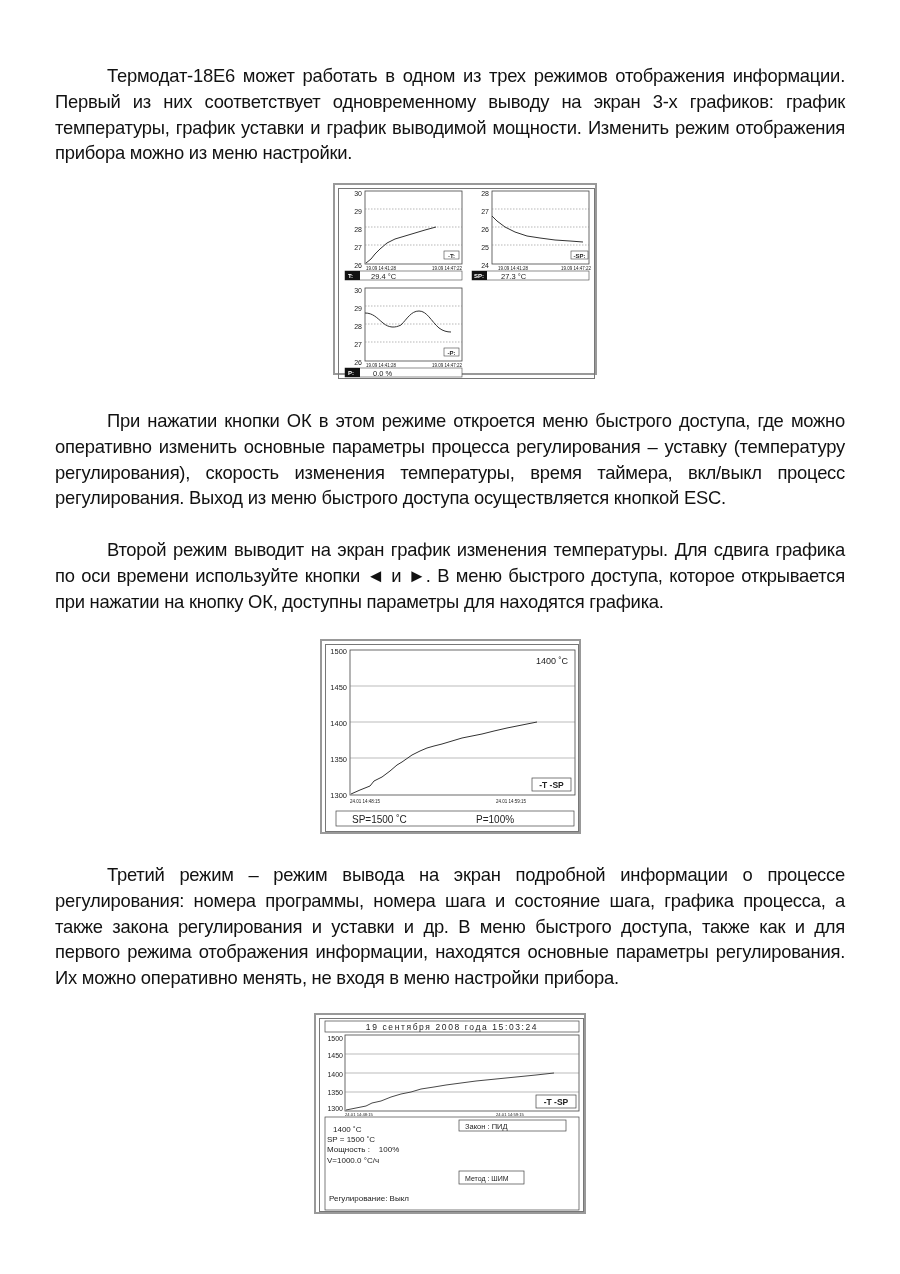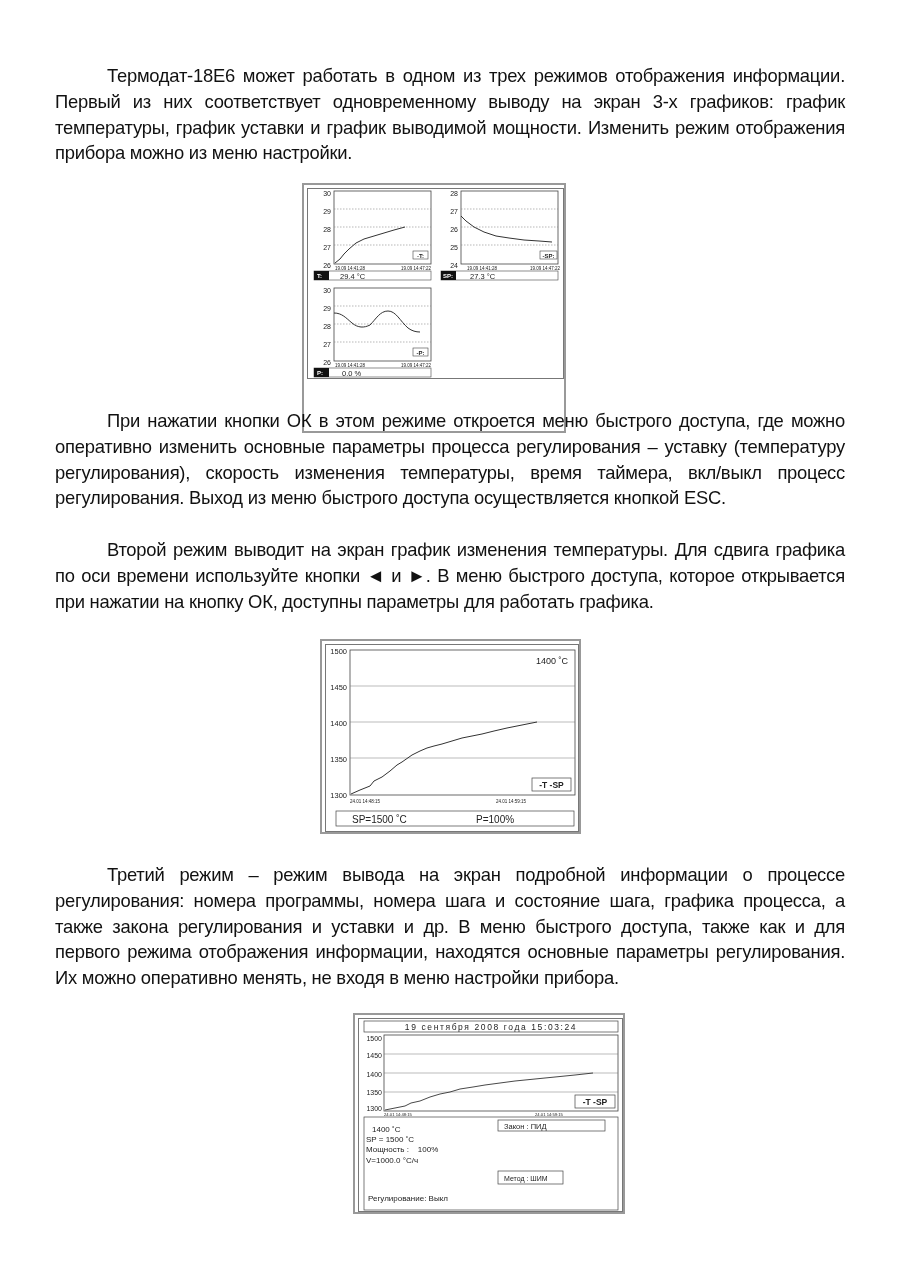--- a/index.html
+++ b/index.html
@@ -11,21 +11,21 @@
   .para b { font-weight: normal; }
   .fig { position: absolute; border: 2px solid #999; background: #fff; box-sizing: border-box; }
   .fig .inner { position: absolute; border: 1px solid #777; }
   .svgfig { position: absolute; left: 0; top: 0; }
 </style>
 </head>
 <body>
 
 <div class="para" style="top:63px;"><span class="indent"></span><span>Термодат-18Е6 может работать в одном из трех режимов отображения информации. Первый из них соответствует одновременному выводу на экран 3-х графиков: график температуры, график уставки и график выводимой мощности. Изменить режим отображения прибора можно из меню настройки.</span></div>
 
-<div class="fig" style="left:302px; top:183px; width:264px; height:250px;">
+<div class="fig" style="left:333px; top:183px; width:264px; height:192px;">
   <div class="inner" style="left:3px; top:3px; width:255px; height:189px;"></div>
   <svg class="svgfig" width="264" height="198" viewBox="0 0 264 198">
     <g font-family="Liberation Sans, sans-serif" fill="#222">
 
       <g>
         <rect x="30" y="6" width="97" height="73" fill="none" stroke="#444" stroke-width="0.8"></rect>
         <line x1="30" y1="24" x2="127" y2="24" stroke="#888" stroke-dasharray="1.5,1.5" stroke-width="0.6"></line>
         <line x1="30" y1="42" x2="127" y2="42" stroke="#888" stroke-dasharray="1.5,1.5" stroke-width="0.6"></line>
         <line x1="30" y1="60" x2="127" y2="60" stroke="#888" stroke-dasharray="1.5,1.5" stroke-width="0.6"></line>
         <text x="27" y="11" font-size="7" text-anchor="end">30</text>
@@ -84,21 +84,21 @@
         <rect x="10" y="183" width="15" height="9" fill="#111"></rect>
         <text x="13" y="190" font-size="6" fill="#fff" font-weight="bold">P:</text>
         <text x="38" y="190.5" font-size="7.5">0.0 %</text>
       </g>
     </g>
   </svg>
 </div>
 
 <div class="para" style="top:408px;"><span class="indent"></span><span>При нажатии кнопки </span><b>ОК</b><span> в этом режиме откроется меню быстрого доступа, где можно оперативно изменить основные параметры процесса регулирования – уставку (температуру регулирования), скорость изменения температуры, время таймера, вкл/выкл процесс регулирования. Выход из меню быстрого доступа осуществляется кнопкой </span><b>ESC</b><span>.</span></div>
 
-<div class="para" style="top:537px;"><span class="indent"></span><span>Второй режим выводит на экран график изменения температуры. Для сдвига графика по оси времени используйте кнопки ◄ и ►. В меню быстрого доступа, которое открывается при нажатии на кнопку </span><b>ОК</b><span>, доступны параметры для работать графика.</span></div>
+<div class="para" style="top:537px;"><span class="indent"></span><span>Второй режим выводит на экран график изменения температуры. Для сдвига графика по оси времени используйте кнопки ◄ и ►. В меню быстрого доступа, которое открывается при нажатии на кнопку </span><b>ОК</b><span>, доступны параметры для находятся графика.</span></div>
 
 <div class="fig" style="left:320px; top:639px; width:261px; height:195px;">
   <div class="inner" style="left:3px; top:3px; width:252px; height:186px;"></div>
   <svg class="svgfig" width="261" height="195" viewBox="0 0 261 195">
     <g font-family="Liberation Sans, sans-serif" fill="#222">
       <rect x="28" y="9" width="225" height="145" fill="none" stroke="#444" stroke-width="0.8"></rect>
       <line x1="28" y1="45" x2="253" y2="45" stroke="#777" stroke-width="0.5"></line>
       <line x1="28" y1="81" x2="253" y2="81" stroke="#777" stroke-width="0.5"></line>
       <line x1="28" y1="117" x2="253" y2="117" stroke="#777" stroke-width="0.5"></line>
       <text x="25" y="13" font-size="7.5" text-anchor="end">1500</text>
@@ -114,21 +114,21 @@
       <text x="174" y="162" font-size="4.5">24.01 14:59:15</text>
       <rect x="14" y="170" width="238" height="15" fill="#fff" stroke="#444" stroke-width="0.7"></rect>
       <text x="30" y="182" font-size="10">SP=1500 ˚C</text>
       <text x="154" y="182" font-size="10">P=100%</text>
     </g>
   </svg>
 </div>
 
 <div class="para" style="top:862px;"><span class="indent"></span><span>Третий режим – режим вывода на экран подробной информации о процессе регулирования: номера программы, номера шага и состояние шага, графика процесса, а также закона регулирования и уставки и др. В меню быстрого доступа, также как и для первого режима отображения информации, находятся основные параметры регулирования. Их можно оперативно менять, не входя в меню настройки прибора.</span></div>
 
-<div class="fig" style="left:314px; top:1013px; width:272px; height:201px;margin-left:39px;">
+<div class="fig" style="left:314px; top:1013px; width:272px; height:201px;">
   <div class="inner" style="left:3px; top:3px; width:263px; height:192px;"></div>
   <svg class="svgfig" width="272" height="201" viewBox="0 0 272 201">
     <g font-family="Liberation Sans, sans-serif" fill="#222">
       <rect x="9" y="6" width="254" height="11" fill="#fff" stroke="#444" stroke-width="0.7"></rect>
       <text x="136" y="15" font-size="8.5" text-anchor="middle" letter-spacing="1.6">19 сентября 2008 года 15:03:24</text>
       <rect x="29" y="20" width="234" height="76" fill="none" stroke="#444" stroke-width="0.8"></rect>
       <line x1="29" y1="39" x2="263" y2="39" stroke="#777" stroke-width="0.5"></line>
       <line x1="29" y1="58" x2="263" y2="58" stroke="#777" stroke-width="0.5"></line>
       <line x1="29" y1="77" x2="263" y2="77" stroke="#777" stroke-width="0.5"></line>
       <text x="27" y="26" font-size="7" text-anchor="end">1500</text>

